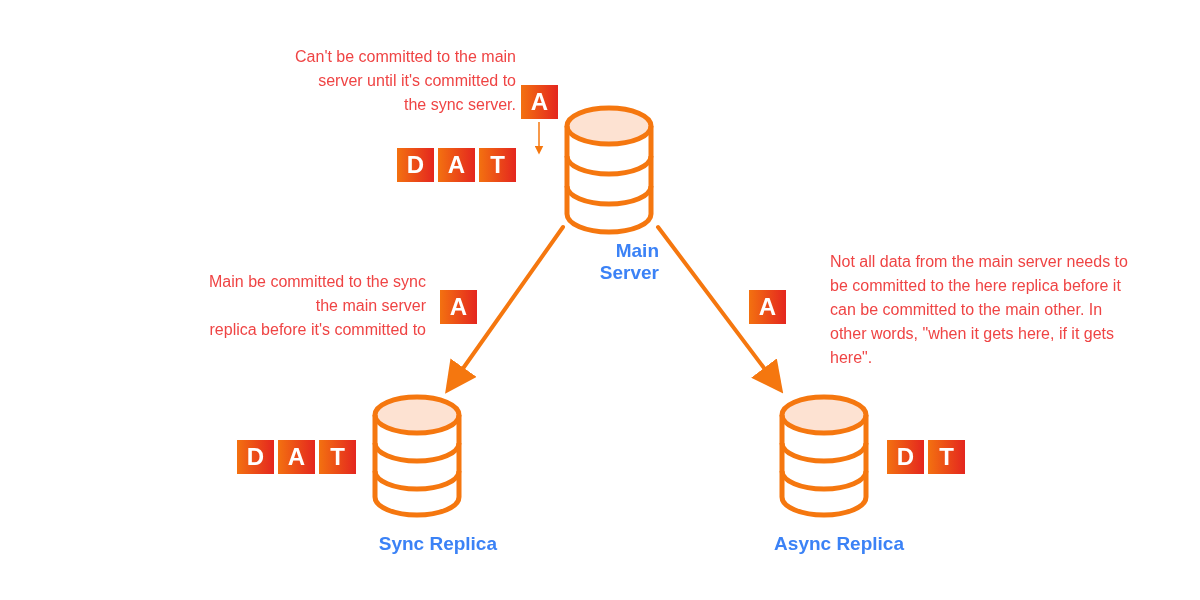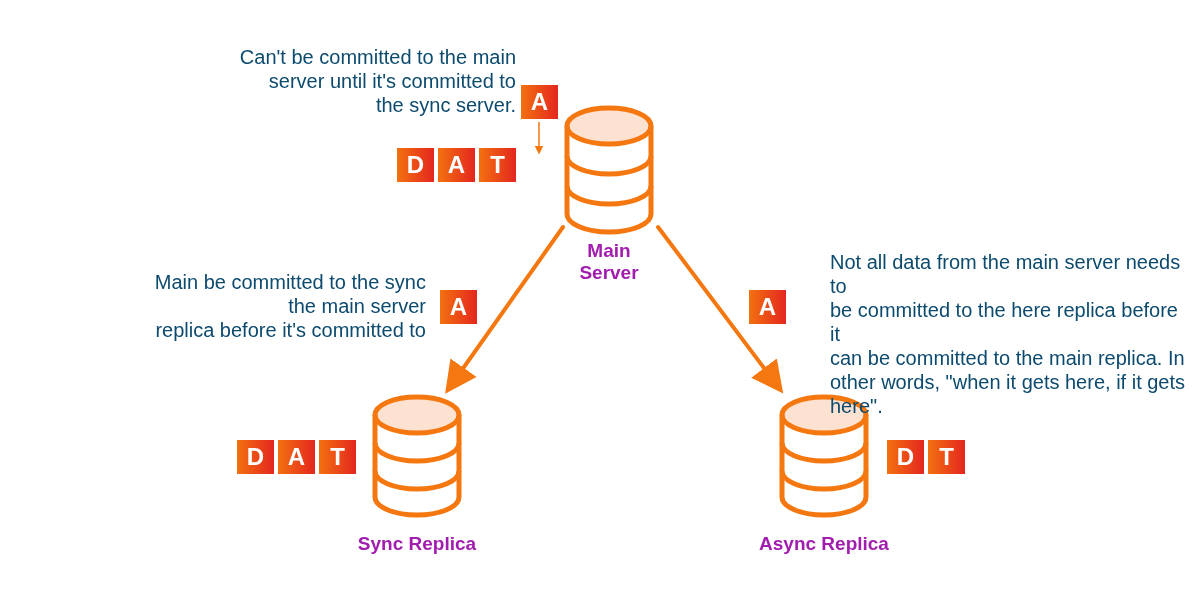--- a/index.html
+++ b/index.html
@@ -1,21 +1,21 @@
 <!DOCTYPE html>
 <html><head>
 <meta charset="utf-8">
 <style>
   html, body { margin: 0; padding: 0; background: #ffffff; }
   body { width: 1200px; height: 600px; position: relative; overflow: hidden;
          font-family: "Liberation Sans", "DejaVu Sans", sans-serif; }
-  .note { position: absolute; color: #0c4a6e; font-size: 20px; line-height: 24px; }
+  .note { position: absolute; color: #ef4444; font-size: 16px; line-height: 24px; }
   .note.right { text-align: right; }
-  .label { position: absolute; color: #a21caf; font-size: 19px; font-weight: bold;
-           text-align: center; line-height: 22px; }
+  .label { position: absolute; color: #3b82f6; font-size: 19px; font-weight: bold;
+           text-align: right; line-height: 22px; }
   .tiles { position: absolute; display: flex; gap: 4px; }
   .tile { width: 37px; height: 34px; display: flex; align-items: center; justify-content: center;
           color: #ffffff; font-weight: bold; font-size: 24px;
           background: linear-gradient(90deg, #f37110 0%, #e4261f 100%); }
   svg.canvas { position: absolute; left: 0; top: 0; }
 </style>
 </head>
 <body>
 
 <svg class="canvas" width="1200" height="600">
@@ -62,21 +62,21 @@
 
 <div class="note right" style="left:126px; top:270px; width:300px;">
   <div>Main be committed to the sync</div>
   <div>the main server</div>
   <div>replica before it's committed to</div>
 </div>
 
 <div class="note" style="left:798px; top:250px; width:360px;margin-left:32px;">
   <div>Not all data from the main server needs to</div>
   <div>be committed to the here replica before it</div>
-  <div>can be committed to the main replica. In</div>
+  <div>can be committed to the main other. In</div>
   <div>other words, "when it gets here, if it gets</div>
   <div>here".</div>
 </div>
 
 <div class="tiles" style="left:521px; top:85px;">
   <div class="tile">A</div>
 </div>
 
 <div class="tiles" style="left:397px; top:148px;">
   <div class="tile">D</div>

